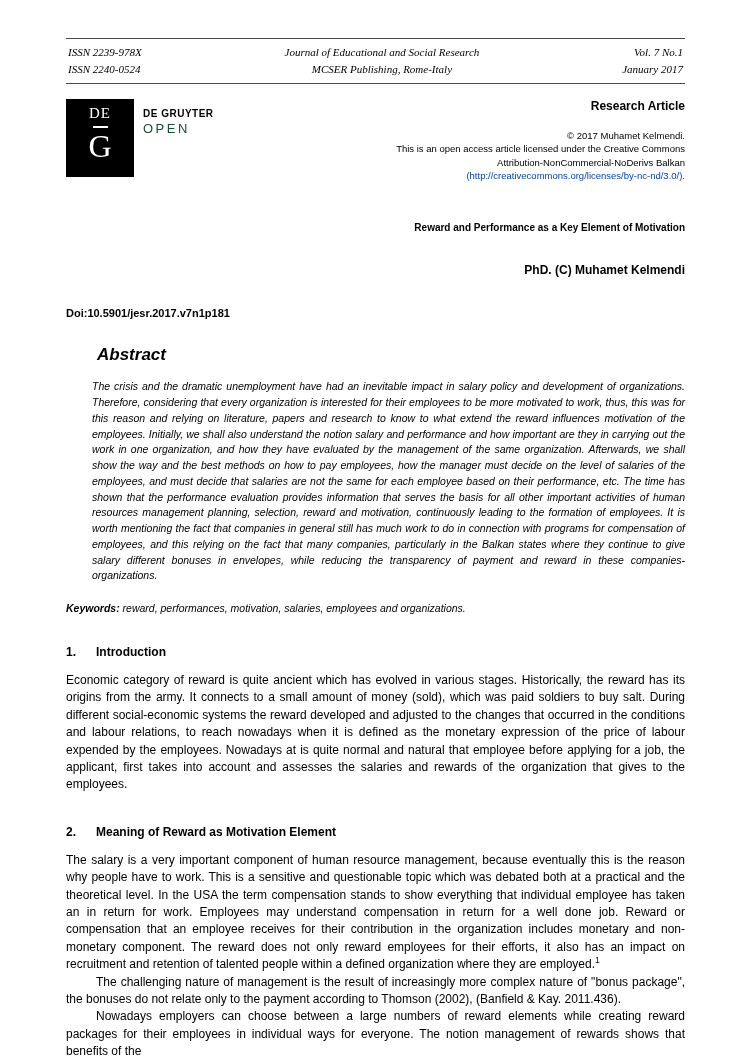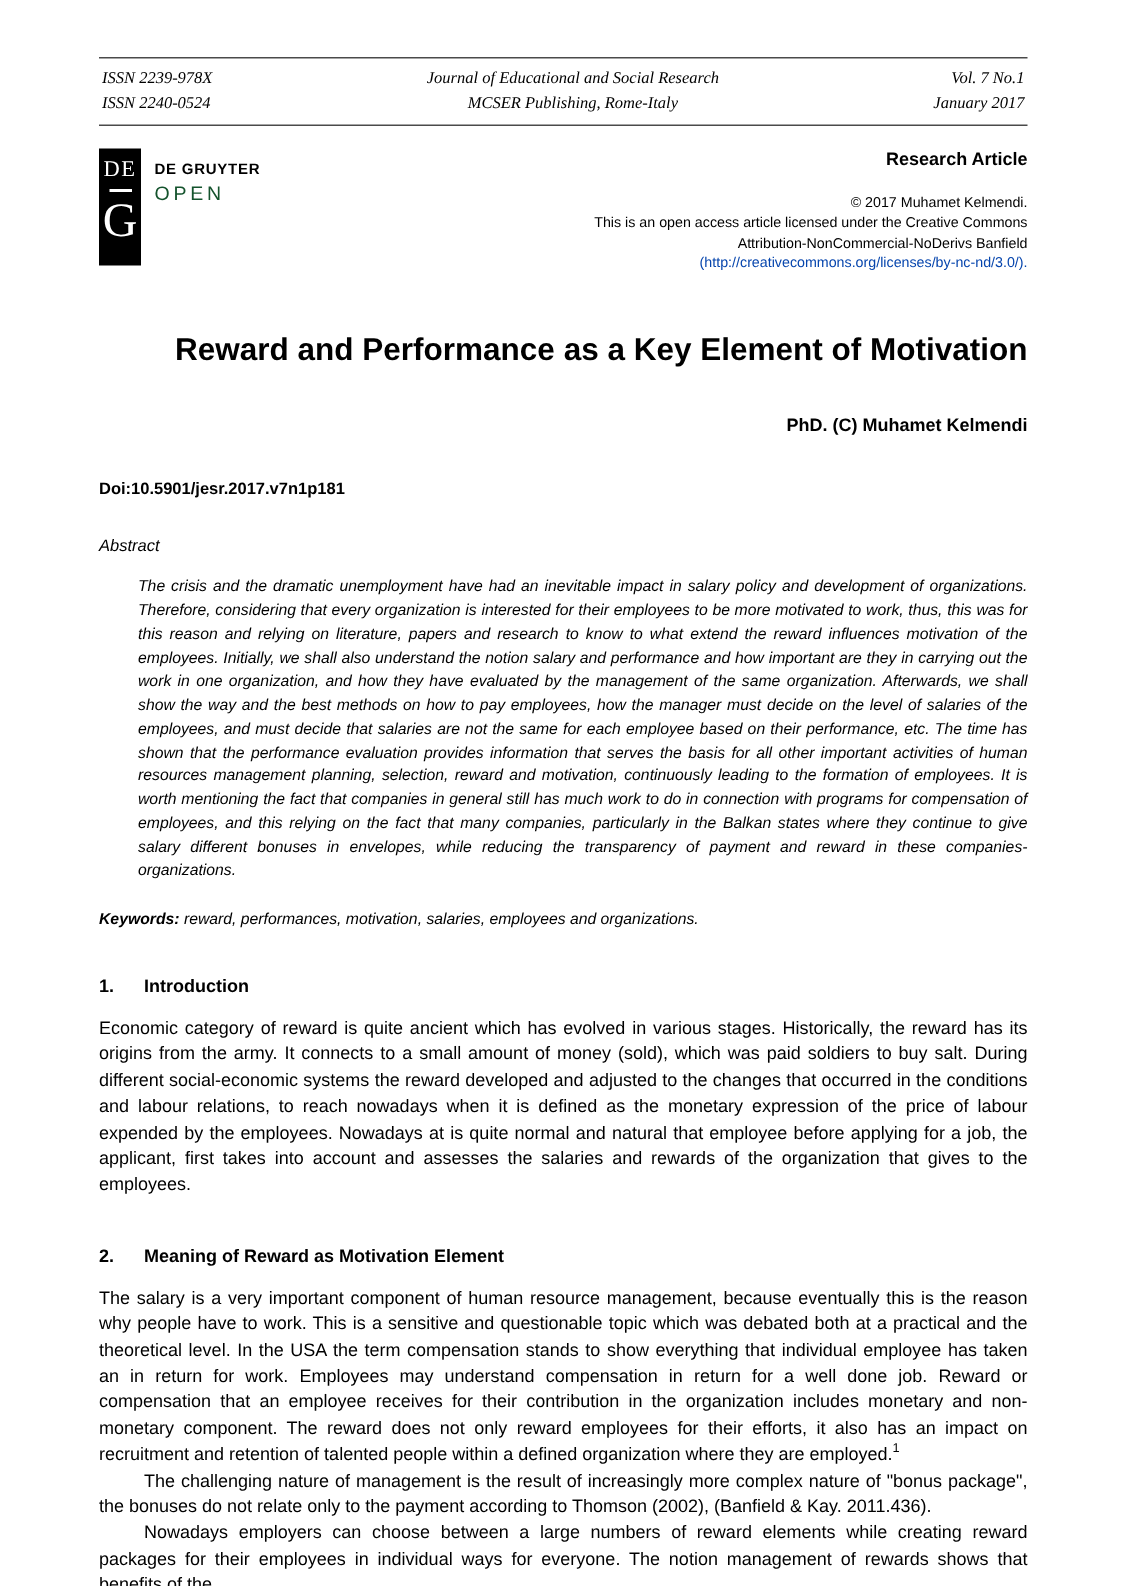--- a/index.html
+++ b/index.html
@@ -26,42 +26,42 @@
     padding: 5px 2px;
     gap: 26px;
   }
   .jh-left { text-align: left; }
   .jh-center { text-align: center; }
   .jh-right { text-align: right; }
 
   .logo-row { display: flex; justify-content: space-between; margin-top: 15px; }
   .logo-block { display: flex; gap: 9px; }
   .logo-square {
-    width: 28px; height: 78px; background: #000; color: #fff;
+    width: 68px; height: 78px; background: #000; color: #fff;
     font-family: "Liberation Serif", serif;
     display: flex; flex-direction: column; align-items: center;
     padding-top: 7px; flex: 0 0 auto;
   }
   .logo-de { font-size: 15px; letter-spacing: 1px; line-height: 1; }
   .logo-dash { width: 15px; border-top: 2px solid #fff; margin: 5px 0 2px 0; }
   .logo-g { font-size: 32px; line-height: 1; }
   .brand-text { padding-top: 9px; }
   .brand-name { font-weight: bold; font-size: 10px; letter-spacing: 0.5px; }
   .brand-open { color: #14532d; font-size: 13px; letter-spacing: 2.5px; margin-top: 2px; }
 
   .header-right-col { text-align: right; }
   .research-article { font-weight: bold; font-size: 12px; margin-bottom: 16px; }
   .copyright { font-size: 9.5px; line-height: 1.4; }
   .copyright-link { color: #0645ad; text-decoration: none; }
 
-  .title { text-align: right; font-size: 21px; font-weight: bold; margin-top: 40px; }
+  .title { text-align: right; font-size: 10px; font-weight: bold; margin-top: 40px; }
   .author { text-align: right; font-size: 12px; font-weight: bold; margin-top: 30px; }
   .doi { font-size: 11px; font-weight: bold; margin-top: 30px; }
 
-  .abstract-heading { font-size: 11px; font-weight: normal; font-style: italic; margin-top: 26px; }
+  .abstract-heading { font-size: 17px; font-weight: bold; font-style: italic; margin-top: 26px; margin-left: 31px; }
   .abstract {
     margin-top: 14px; margin-left: 26px;
     font-style: italic; font-size: 10.5px; line-height: 1.5;
     text-align: justify;
   }
   .keywords { margin-top: 18px; font-style: italic; font-size: 10.5px; }
   .kw-label { font-weight: bold; }
 
   .section-heading { font-size: 12px; font-weight: bold; margin-top: 31px; }
   .sec-num { display: inline-block; width: 30px; }
@@ -104,21 +104,21 @@
       <div class="brand-text">
         <div class="brand-name">DE GRUYTER</div>
         <div class="brand-open">OPEN</div>
       </div>
     </div>
     <div class="header-right-col">
       <div class="research-article">Research Article</div>
       <div class="copyright">
         <div>© 2017 Muhamet Kelmendi.</div>
         <div>This is an open access article licensed under the Creative Commons</div>
-        <div>Attribution-NonCommercial-NoDerivs Banfield</div>
+        <div>Attribution-NonCommercial-NoDerivs Balkan</div>
         <div><a href="#" class="copyright-link">(http://creativecommons.org/licenses/by-nc-nd/3.0/).</a></div>
       </div>
     </div>
   </div>
 
   <div class="title">Reward and Performance as a Key Element of Motivation</div>
   <div class="author">PhD. (C) Muhamet Kelmendi</div>
   <div class="doi">Doi:10.5901/jesr.2017.v7n1p181</div>
 
   <div class="abstract-heading">Abstract</div>

